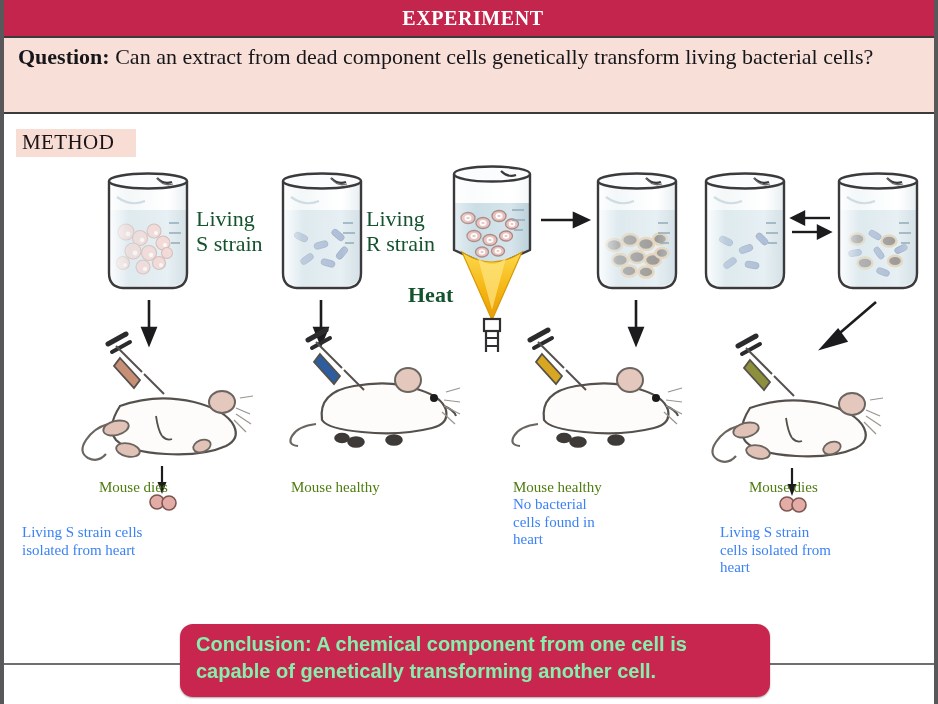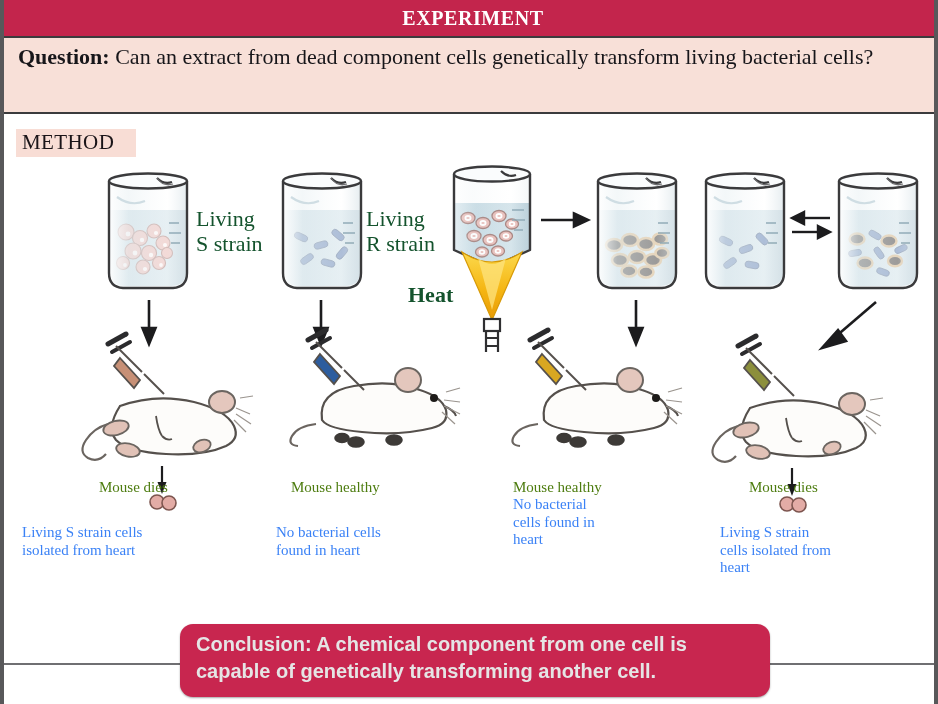--- a/index.html
+++ b/index.html
@@ -48,21 +48,21 @@
     position:absolute;color:#4d7c0f;font-size:15px;white-space:nowrap;
   }
   
   .concl-rule{
     position:absolute;left:0;top:663px;width:938px;height:2px;background:#6f6f72;
   }
   .conclusion{
     position:absolute;left:176px;top:624px;width:590px;height:73px;
     background:#c8264f;border-radius:13px;
     box-sizing:border-box;padding:7px 16px 0 16px;
-    color:#e5e5e5;font-family:"Liberation Sans", sans-serif;
+    color:#86efac;font-family:"Liberation Sans", sans-serif;
     font-weight:bold;font-size:20px;line-height:1.33;
     box-shadow:0 1px 2px rgba(0,0,0,.35);
   }
   svg{display:block;overflow:visible;}
 </style>
 </head>
 <body>
 
 <div id="fig">
 
@@ -458,22 +458,20 @@
     </g>
   </svg>
 
   <div class="res-title" style="left:95px;top:479px;">Mouse dies</div>
   <div class="res-title" style="left:287px;top:479px;">Mouse healthy</div>
   <div class="res-title" style="left:509px;top:479px;">Mouse healthy</div>
   <div class="res-title" style="left:745px;top:479px;">Mouse dies</div>
 
   <div class="caption" style="left:18px;top:524px;width:235px;">Living S strain cells
 isolated from heart</div>
-  <div class="caption" style="left:272px;top:524px;width:215px;">No bacterial cells
-found in heart</div>
   <div class="caption" style="left:509px;top:496px;width:185px;">No bacterial
 cells found in
 heart</div>
   <div class="caption" style="left:716px;top:524px;width:212px;">Living S strain
 cells isolated from
 heart</div>
 
   <div class="concl-rule"></div>
   <div class="conclusion">
     <span>Conclusion: A chemical component from one cell is capable of genetically transforming another cell.</span>

